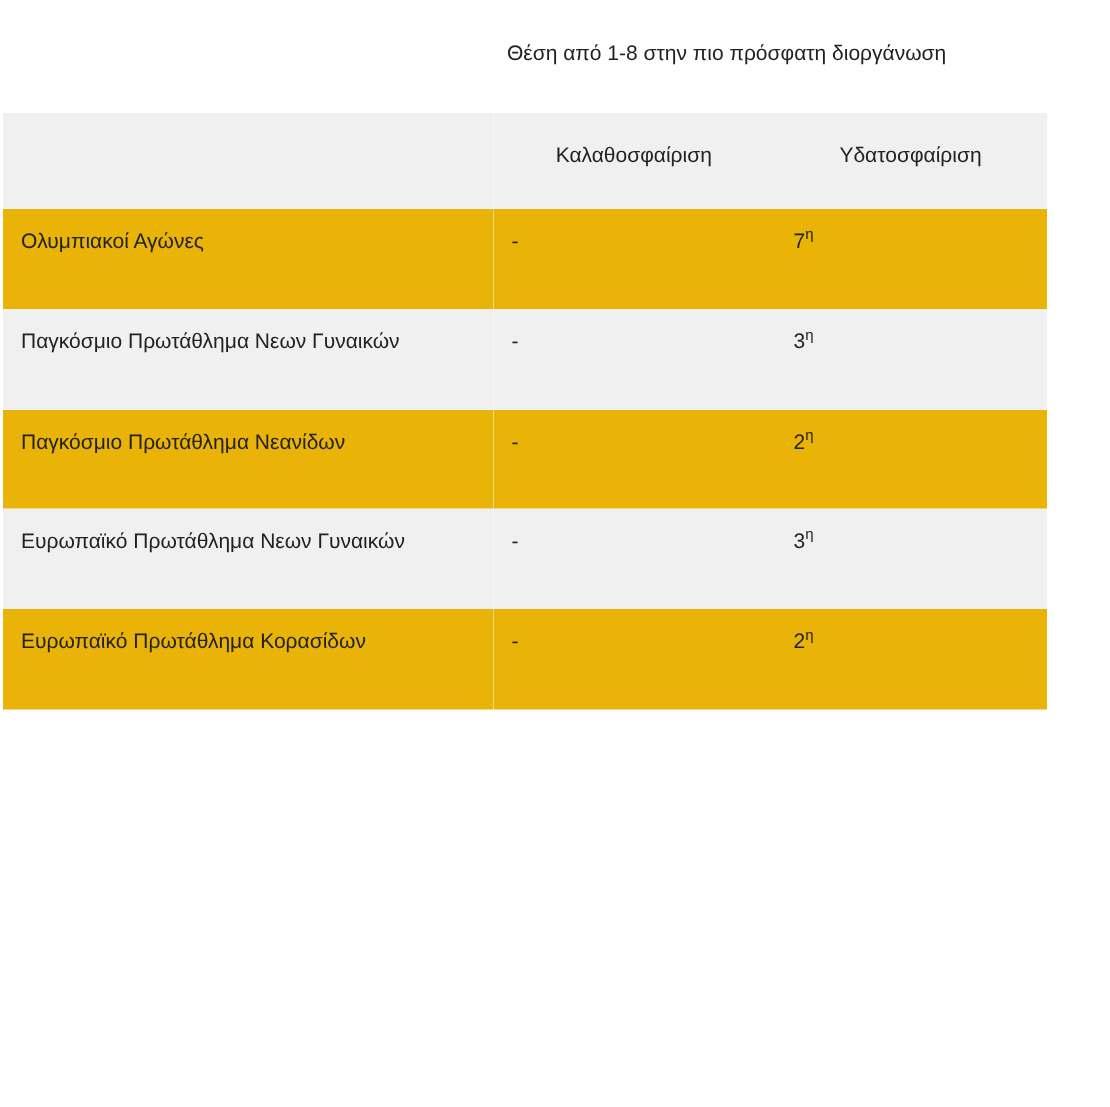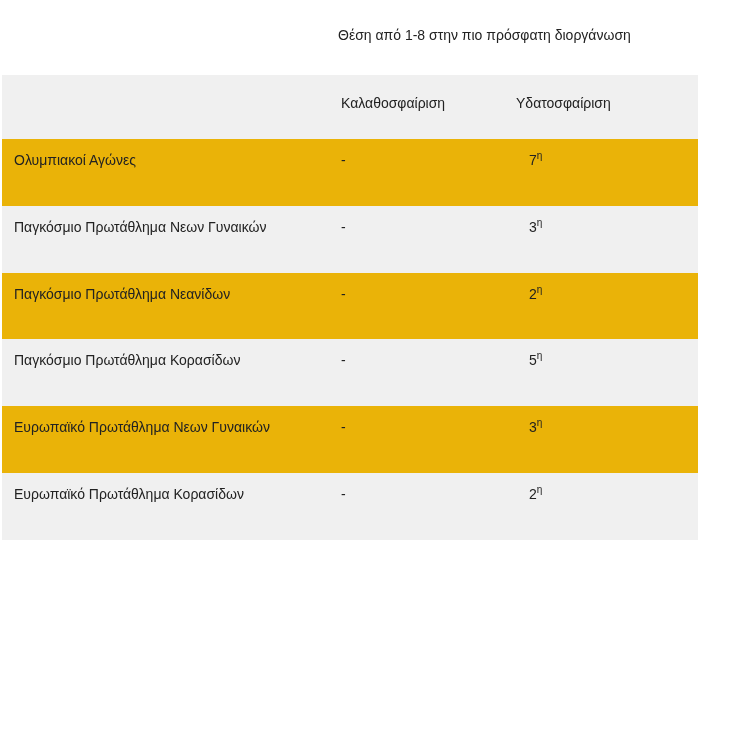--- a/index.html
+++ b/index.html
@@ -36,20 +36,21 @@
   col.c2 { width: 175px; }
   col.c3 { width: 194px; }
   thead tr {
     height: 64px;
     background: #f0f0f0;
   }
   th {
     vertical-align: middle;
     padding: 0 0 8px 12px;
     line-height: 20px;
+    text-align: center;
   }
   tbody tr { height: 66.8px; background: #eab308; }
   tbody tr:nth-child(even) { background: #f0f0f0; }
   td {
     vertical-align: top;
     padding: 11px 0 0 12px;
     line-height: 20px;
   }
   td.c3 { padding-left: 25px; }
   td sup {
@@ -85,25 +86,20 @@
         <td class="c1">Παγκόσμιο Πρωτάθλημα Νεων Γυναικών</td>
         <td class="c2">-</td>
         <td class="c3"><span>3</span><sup>η</sup></td>
       </tr>
       <tr>
         <td class="c1">Παγκόσμιο Πρωτάθλημα Νεανίδων</td>
         <td class="c2">-</td>
         <td class="c3"><span>2</span><sup>η</sup></td>
       </tr>
       <tr>
-        <td class="c1">Παγκόσμιο Πρωτάθλημα Κορασίδων</td>
-        <td class="c2">-</td>
-        <td class="c3"><span>5</span><sup>η</sup></td>
-      </tr>
-      <tr>
         <td class="c1">Ευρωπαϊκό Πρωτάθλημα Νεων Γυναικών</td>
         <td class="c2">-</td>
         <td class="c3"><span>3</span><sup>η</sup></td>
       </tr>
       <tr>
         <td class="c1">Ευρωπαϊκό Πρωτάθλημα Κορασίδων</td>
         <td class="c2">-</td>
         <td class="c3"><span>2</span><sup>η</sup></td>
       </tr>
     </tbody>

